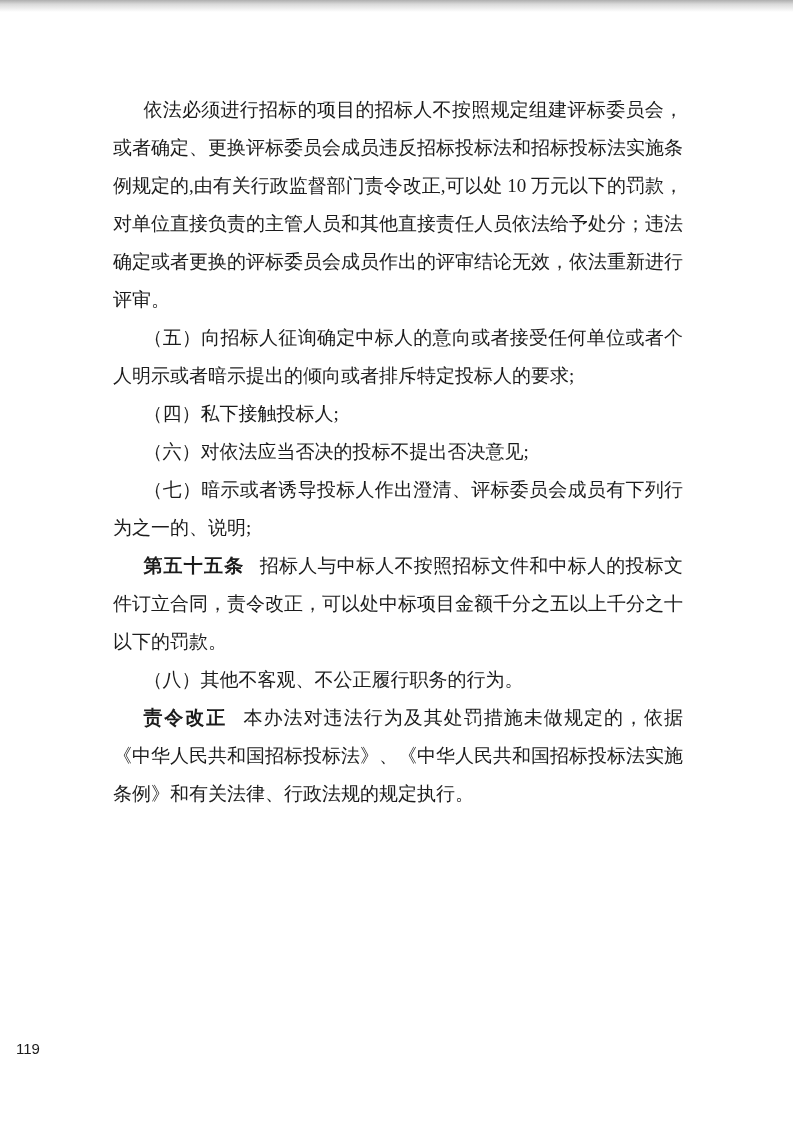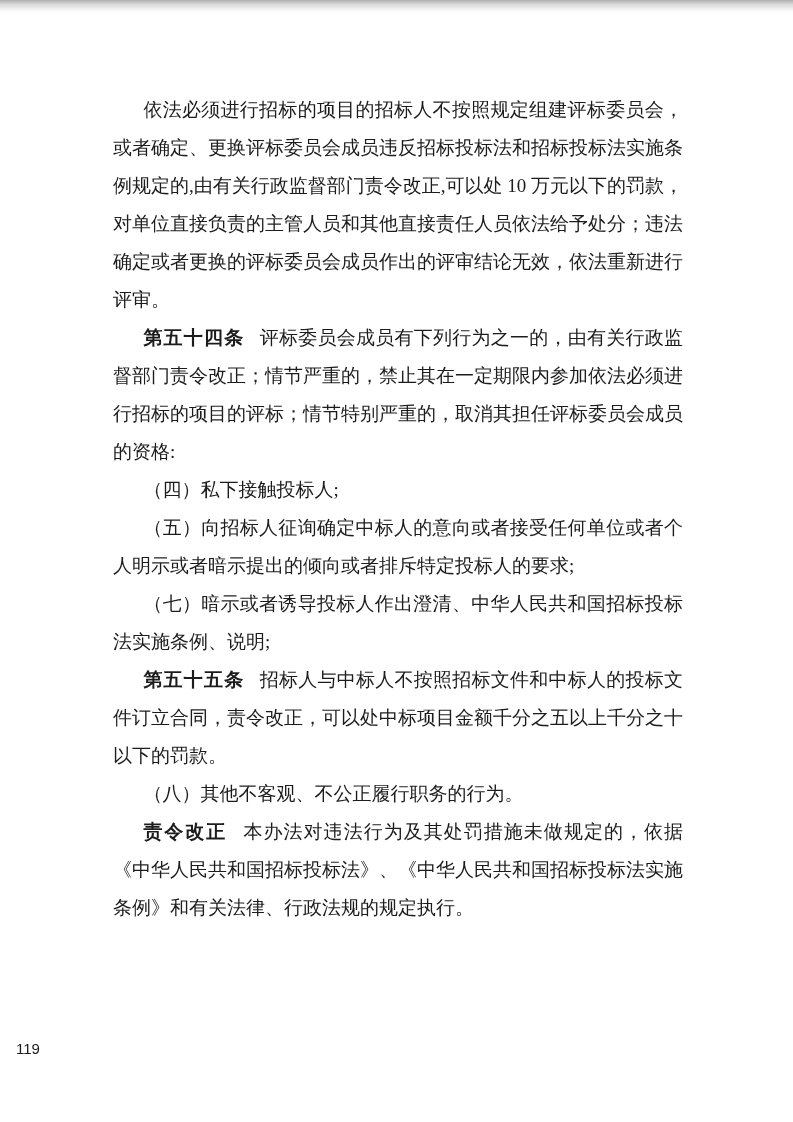--- a/index.html
+++ b/index.html
@@ -61,33 +61,32 @@
 
 <div class="page">
   <div class="page-top-edge"></div>
 
   <div class="doc-body">
 
     <p class="para">
       <span>依法必须进行招标的项目的招标人不按照规定组建评标委员会，或者确定、更换评标委员会成员违反招标投标法和招标投标法实施条例规定的,由有关行政监督部门责令改正,可以处 10 万元以下的罚款，对单位直接负责的主管人员和其他直接责任人员依法给予处分；违法确定或者更换的评标委员会成员作出的评审结论无效，依法重新进行评审。</span>
     </p>
 
+
     <p class="para">
-      <span class="article-label">第五十四条</span>
-      <span>评标委员会成员有下列行为之一的，由有关行政监督部门责令改正；情节严重的，禁止其在一定期限内参加依法必须进行招标的项目的评标；情节特别严重的，取消其担任评标委员会成员的资格:</span>
+      <span>（五）向招标人征询确定中标人的意向或者接受任何单位或者个人明示或者暗示提出的倾向或者排斥特定投标人的要求;</span>
     </p>
-
     <p class="para">
       <span>（四）私下接触投标人;</span>
     </p>
     <p class="para">
-      <span>（五）向招标人征询确定中标人的意向或者接受任何单位或者个人明示或者暗示提出的倾向或者排斥特定投标人的要求;</span>
+      <span>（六）对依法应当否决的投标不提出否决意见;</span>
     </p>
     <p class="para">
-      <span>（七）暗示或者诱导投标人作出澄清、中华人民共和国招标投标法实施条例、说明;</span>
+      <span>（七）暗示或者诱导投标人作出澄清、评标委员会成员有下列行为之一的、说明;</span>
     </p>
     <p class="para">
       <span class="article-label">第五十五条</span>
       <span>招标人与中标人不按照招标文件和中标人的投标文件订立合同，责令改正，可以处中标项目金额千分之五以上千分之十以下的罚款。</span>
     </p>
 
     <p class="para">
       <span>（八）其他不客观、不公正履行职务的行为。</span>
     </p>
 

